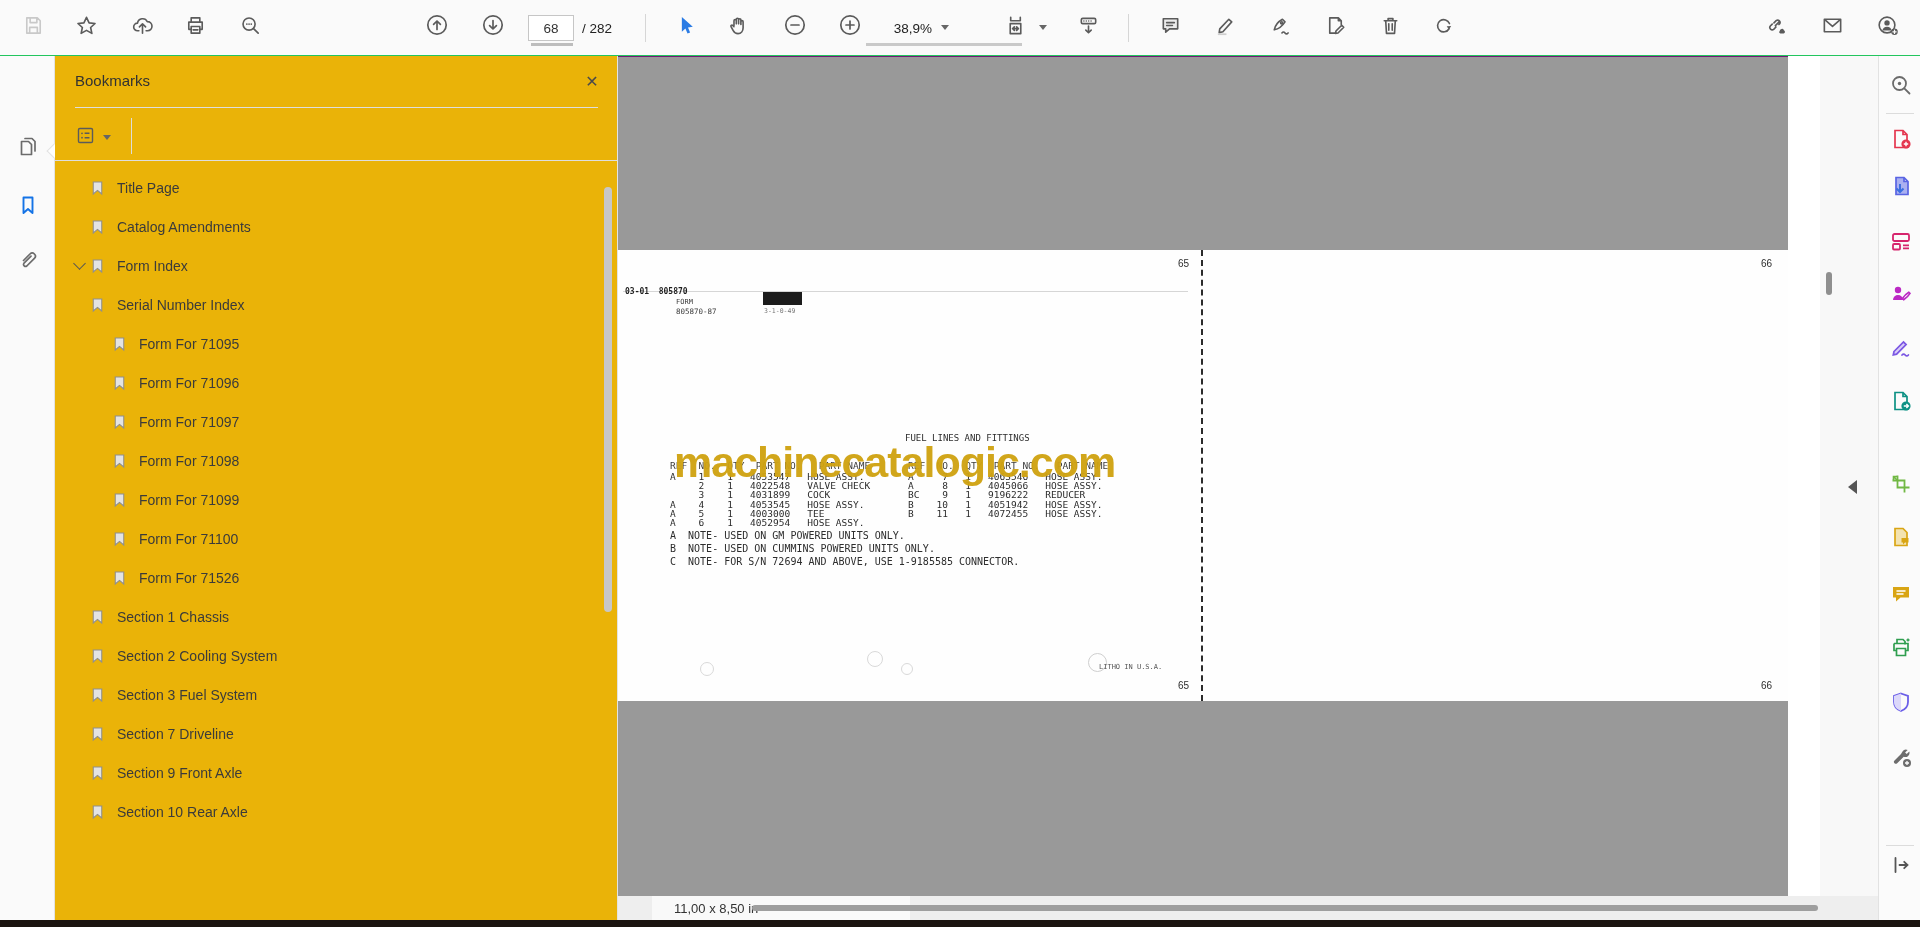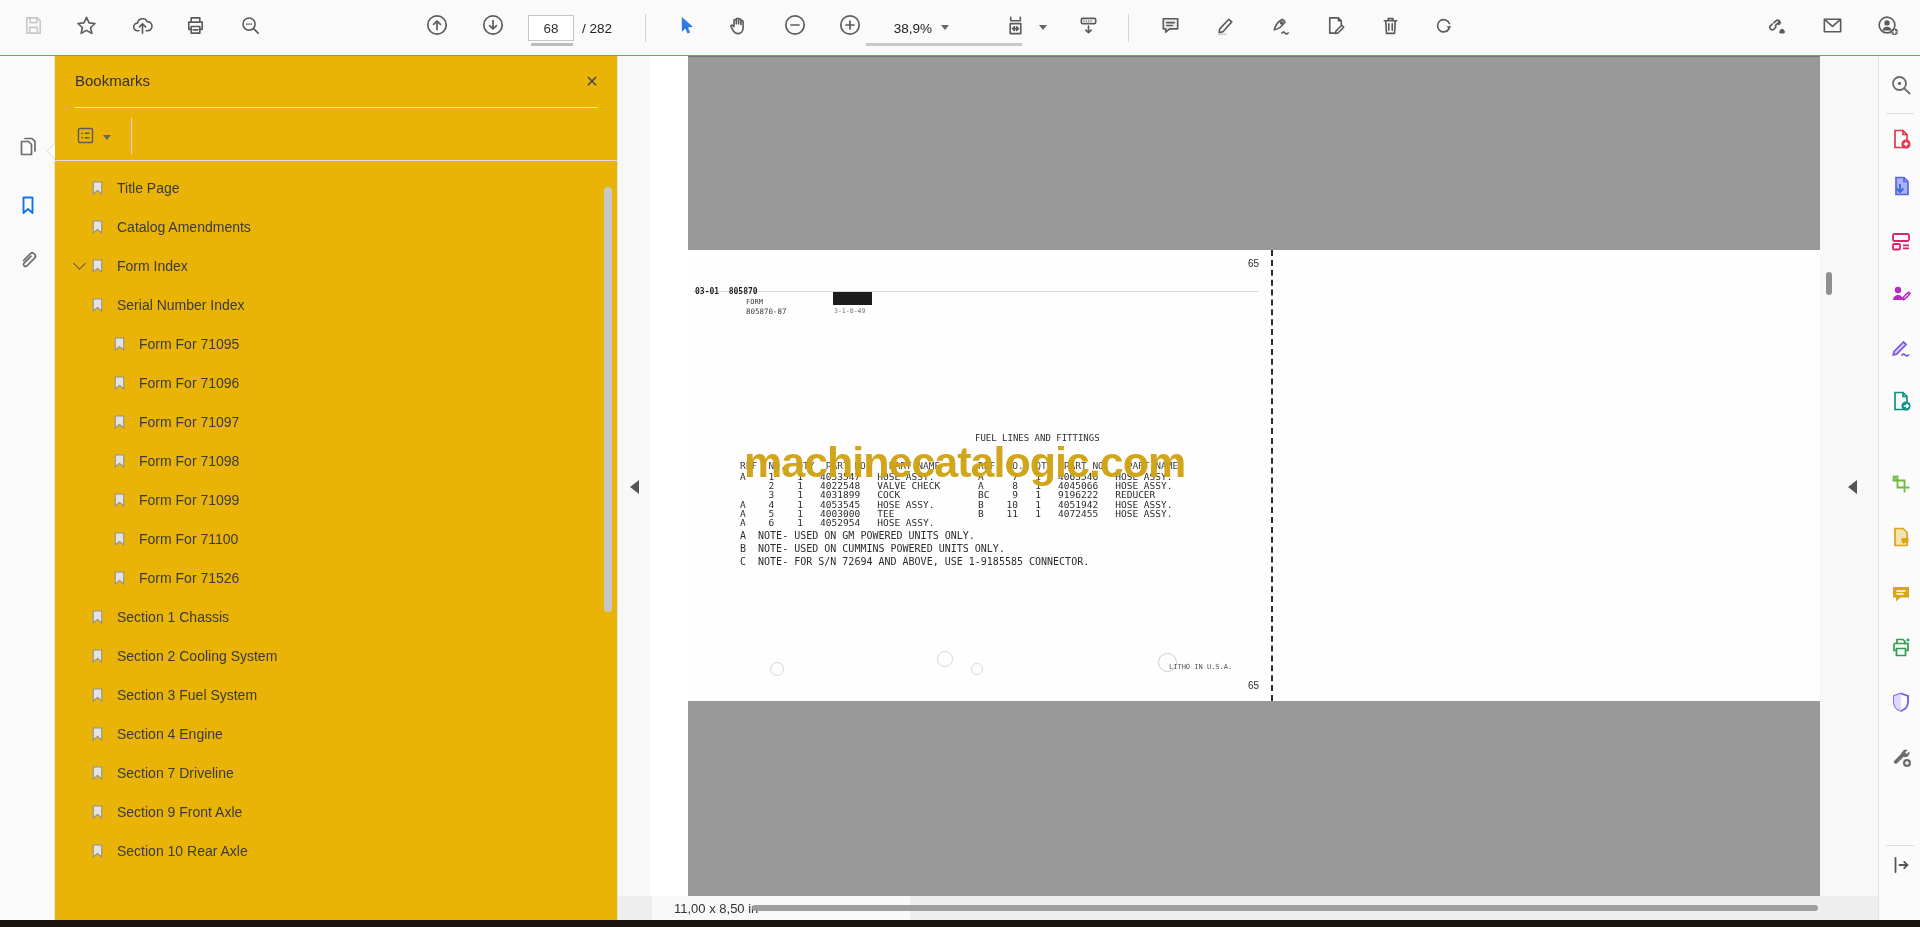--- a/index.html
+++ b/index.html
@@ -34,21 +34,21 @@
   #bm-vdiv{position:absolute;left:76px;top:62px;width:1px;height:36px;background:#dcdcdc;}
   #bm-list{position:absolute;left:0;top:112px;width:563px;}
   .bm-row{height:39px;display:flex;align-items:center;padding-left:14px;font-size:14px;color:#3b3b3b;}
   .bm-chev{width:20px;height:20px;display:flex;align-items:center;justify-content:center;flex:0 0 20px;}
   .chev-glyph{width:8px;height:8px;border-left:1.8px solid #555;border-bottom:1.8px solid #555;transform:rotate(-45deg);margin-top:-4px;}
   .bm-ico{width:17px;height:20px;margin-right:11px;flex:0 0 17px;}
   .bm-row.lvl2{padding-left:36px;text-align:center;}
   #bm-scroll{position:absolute;left:549px;top:131px;width:8px;height:425px;background:#c7c7c7;border-radius:4px;}
   
   #left-gutter{left:618px;top:56px;width:32px;height:840px;background:#f8f8f8;}
-  #doc-area{left:688px;top:56px;width:1170px;height:840px;background:#737373;}
+  #doc-area{left:618px;top:56px;width:1170px;height:840px;background:#701a75;}
   #doc-gray{position:absolute;left:0;top:1px;width:1170px;height:839px;background:#999;}
   #spread{position:absolute;left:0;top:194px;width:1170px;height:451px;background:#fefefe;}
   .scan{position:absolute;color:#2d2d2d;font-family:"DejaVu Sans Mono",monospace;white-space:pre;}
   #dash-div{position:absolute;left:583px;top:0;height:451px;width:0;border-left:2px dashed #2b2b2b;}
   #watermark{position:absolute;left:56px;top:188px;font-size:43px;font-weight:bold;letter-spacing:-1px;color:#d0a312;
              font-family:"Liberation Sans",sans-serif;white-space:nowrap;z-index:6;opacity:.96;}
   #redact{position:absolute;left:145px;top:42px;width:39px;height:13px;background:#1c1c1c;}
   .faint-circle{position:absolute;border:1px solid #d9d9d9;border-radius:50%;}
   #right-gutter{left:1820px;top:56px;width:58px;height:840px;background:#f8f8f8;}
   #doc-vthumb{position:absolute;left:6px;top:216px;width:6px;height:23px;background:#8f8f8f;border-radius:3px;}
@@ -365,27 +365,20 @@
         <span class="bm-ico"><svg width="17" height="20" viewBox="0 0 24 24">
               <use href="#bm-ribbon"></use>
             </svg></span>
         <span>Section 3 Fuel System</span>
       </div>
       <div class="bm-row lvl1">
         <span class="bm-chev"></span>
         <span class="bm-ico"><svg width="17" height="20" viewBox="0 0 24 24">
               <use href="#bm-ribbon"></use>
             </svg></span>
-        <span>Section 4 Engine</span>
-      </div>
-      <div class="bm-row lvl1">
-        <span class="bm-chev"></span>
-        <span class="bm-ico"><svg width="17" height="20" viewBox="0 0 24 24">
-              <use href="#bm-ribbon"></use>
-            </svg></span>
         <span>Section 7 Driveline</span>
       </div>
       <div class="bm-row lvl1">
         <span class="bm-chev"></span>
         <span class="bm-ico"><svg width="17" height="20" viewBox="0 0 24 24">
               <use href="#bm-ribbon"></use>
             </svg></span>
         <span>Section 9 Front Axle</span>
       </div>
       <div class="bm-row lvl1">

